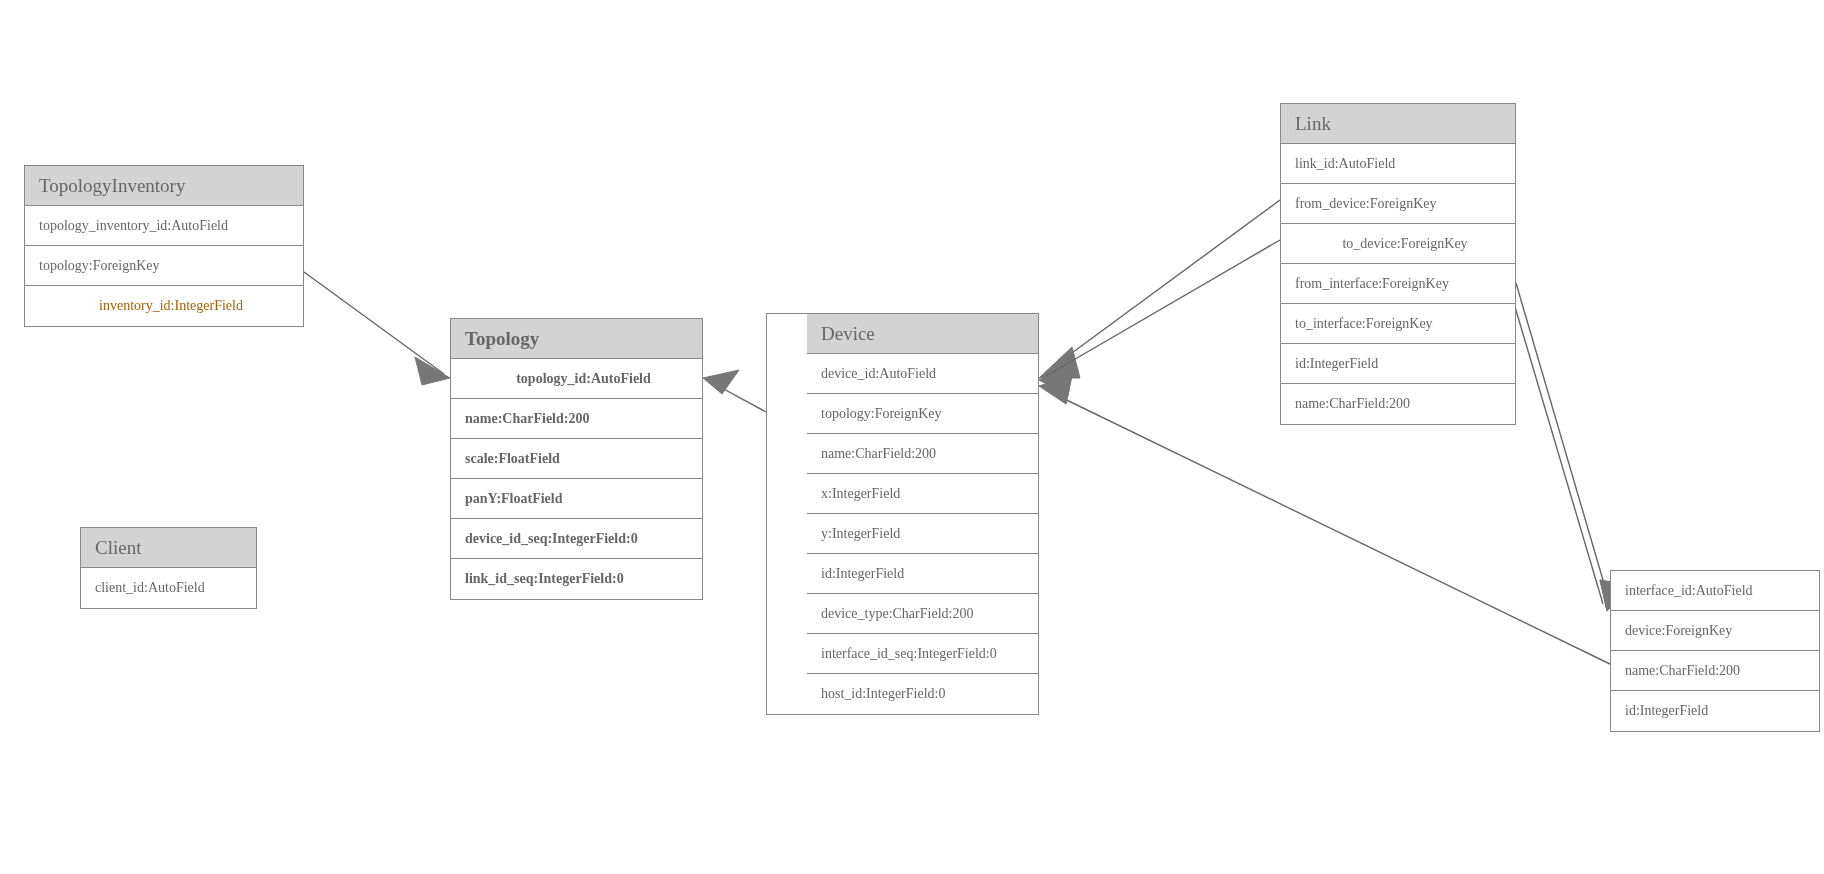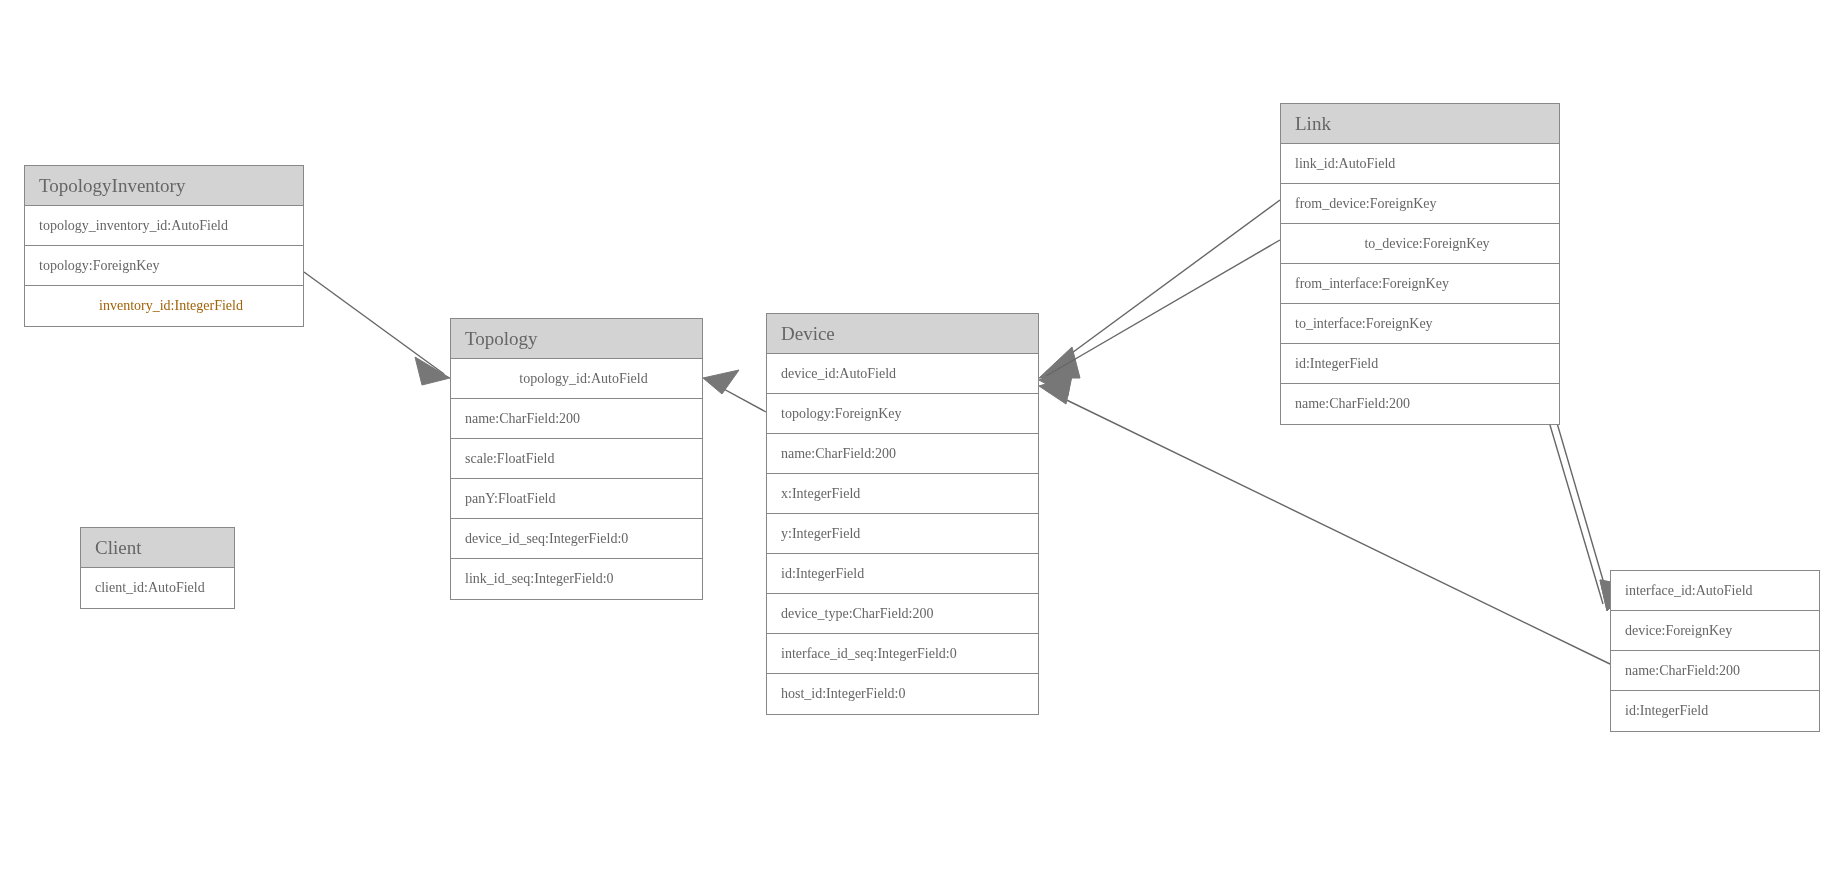--- a/index.html
+++ b/index.html
@@ -94,46 +94,46 @@
       </g>
     </svg>
 
   <div id="entity-layer">
       <div class="entity" style="left: 24px; top: 165px; width: 280px; border-color: rgb(136, 136, 136);">
         <div class="entity-title" style="background: rgb(211, 211, 211); color: rgb(102, 102, 102); border-bottom-color: rgb(136, 136, 136);">TopologyInventory</div>
         <div class="entity-field" style="color: rgb(102, 102, 102); border-bottom-color: rgb(136, 136, 136);">topology_inventory_id:AutoField</div>
         <div class="entity-field" style="color: rgb(102, 102, 102); border-bottom-color: rgb(136, 136, 136);">topology:ForeignKey</div>
         <div class="entity-field last" style="color: #a16207; border-bottom-color: rgb(136, 136, 136); text-align: center;">inventory_id:IntegerField</div>
       </div>
-      <div class="entity" style="left: 80px; top: 527px; width: 155px; border-color: rgb(136, 136, 136);">
+      <div class="entity" style="left: 80px; top: 527px; width: 177px; border-color: rgb(136, 136, 136);">
         <div class="entity-title" style="background: rgb(211, 211, 211); color: rgb(102, 102, 102); border-bottom-color: rgb(136, 136, 136);">Client</div>
         <div class="entity-field last" style="color: rgb(102, 102, 102); border-bottom-color: rgb(136, 136, 136);">client_id:AutoField</div>
       </div>
-      <div class="entity" style="left: 450px; top: 318px; width: 253px; border-color: rgb(136, 136, 136);">
+      <div class="entity" style="left: 450px; top: 318px; width: 253px; border-color: rgb(136, 136, 136); font-weight: bold;">
         <div class="entity-title" style="background: rgb(211, 211, 211); color: rgb(102, 102, 102); border-bottom-color: rgb(136, 136, 136);">Topology</div>
         <div class="entity-field" style="color: rgb(102, 102, 102); border-bottom-color: rgb(136, 136, 136); text-align: center;">topology_id:AutoField</div>
         <div class="entity-field" style="color: rgb(102, 102, 102); border-bottom-color: rgb(136, 136, 136);">name:CharField:200</div>
         <div class="entity-field" style="color: rgb(102, 102, 102); border-bottom-color: rgb(136, 136, 136);">scale:FloatField</div>
         <div class="entity-field" style="color: rgb(102, 102, 102); border-bottom-color: rgb(136, 136, 136);">panY:FloatField</div>
         <div class="entity-field" style="color: rgb(102, 102, 102); border-bottom-color: rgb(136, 136, 136);">device_id_seq:IntegerField:0</div>
         <div class="entity-field last" style="color: rgb(102, 102, 102); border-bottom-color: rgb(136, 136, 136);">link_id_seq:IntegerField:0</div>
       </div>
-      <div class="entity" style="left: 766px; top: 313px; width: 273px; border-color: rgb(136, 136, 136);">
+      <div class="entity" style="left: 766px; top: 313px; width: 273px; border-color: rgb(136, 136, 136); padding-left: 40px;">
         <div class="entity-title" style="background: rgb(211, 211, 211); color: rgb(102, 102, 102); border-bottom-color: rgb(136, 136, 136);">Device</div>
         <div class="entity-field" style="color: rgb(102, 102, 102); border-bottom-color: rgb(136, 136, 136);">device_id:AutoField</div>
         <div class="entity-field" style="color: rgb(102, 102, 102); border-bottom-color: rgb(136, 136, 136);">topology:ForeignKey</div>
         <div class="entity-field" style="color: rgb(102, 102, 102); border-bottom-color: rgb(136, 136, 136);">name:CharField:200</div>
         <div class="entity-field" style="color: rgb(102, 102, 102); border-bottom-color: rgb(136, 136, 136);">x:IntegerField</div>
         <div class="entity-field" style="color: rgb(102, 102, 102); border-bottom-color: rgb(136, 136, 136);">y:IntegerField</div>
         <div class="entity-field" style="color: rgb(102, 102, 102); border-bottom-color: rgb(136, 136, 136);">id:IntegerField</div>
         <div class="entity-field" style="color: rgb(102, 102, 102); border-bottom-color: rgb(136, 136, 136);">device_type:CharField:200</div>
         <div class="entity-field" style="color: rgb(102, 102, 102); border-bottom-color: rgb(136, 136, 136);">interface_id_seq:IntegerField:0</div>
         <div class="entity-field last" style="color: rgb(102, 102, 102); border-bottom-color: rgb(136, 136, 136);">host_id:IntegerField:0</div>
       </div>
-      <div class="entity" style="left: 1280px; top: 103px; width: 280px; border-color: rgb(136, 136, 136);">
+      <div class="entity" style="left: 1280px; top: 103px; width: 236px; border-color: rgb(136, 136, 136);">
         <div class="entity-title" style="background: rgb(211, 211, 211); color: rgb(102, 102, 102); border-bottom-color: rgb(136, 136, 136);">Link</div>
         <div class="entity-field" style="color: rgb(102, 102, 102); border-bottom-color: rgb(136, 136, 136);">link_id:AutoField</div>
         <div class="entity-field" style="color: rgb(102, 102, 102); border-bottom-color: rgb(136, 136, 136);">from_device:ForeignKey</div>
         <div class="entity-field" style="color: rgb(102, 102, 102); border-bottom-color: rgb(136, 136, 136); text-align: center;">to_device:ForeignKey</div>
         <div class="entity-field" style="color: rgb(102, 102, 102); border-bottom-color: rgb(136, 136, 136);">from_interface:ForeignKey</div>
         <div class="entity-field" style="color: rgb(102, 102, 102); border-bottom-color: rgb(136, 136, 136);">to_interface:ForeignKey</div>
         <div class="entity-field" style="color: rgb(102, 102, 102); border-bottom-color: rgb(136, 136, 136);">id:IntegerField</div>
         <div class="entity-field last" style="color: rgb(102, 102, 102); border-bottom-color: rgb(136, 136, 136);">name:CharField:200</div>
       </div>
       <div class="entity" style="left: 1610px; top: 570px; width: 210px; border-color: rgb(136, 136, 136);">

